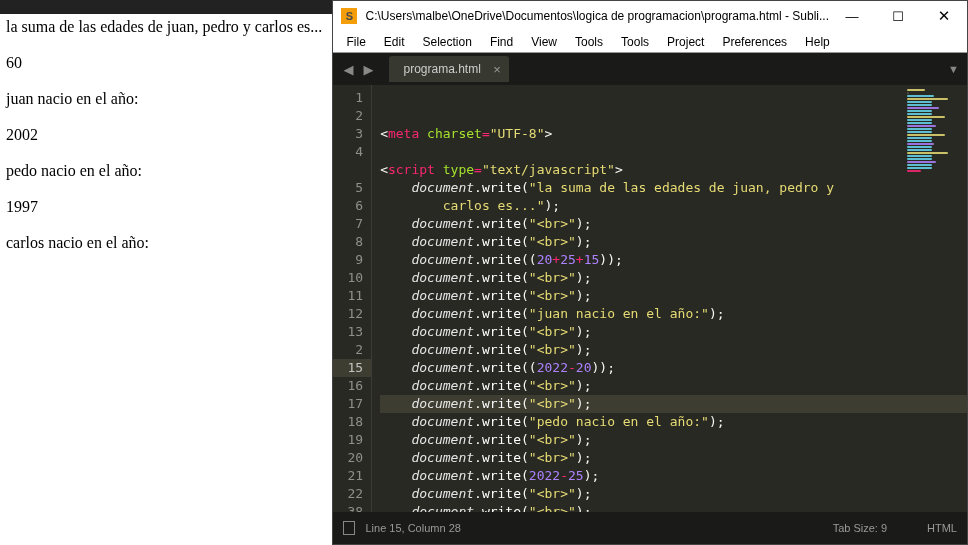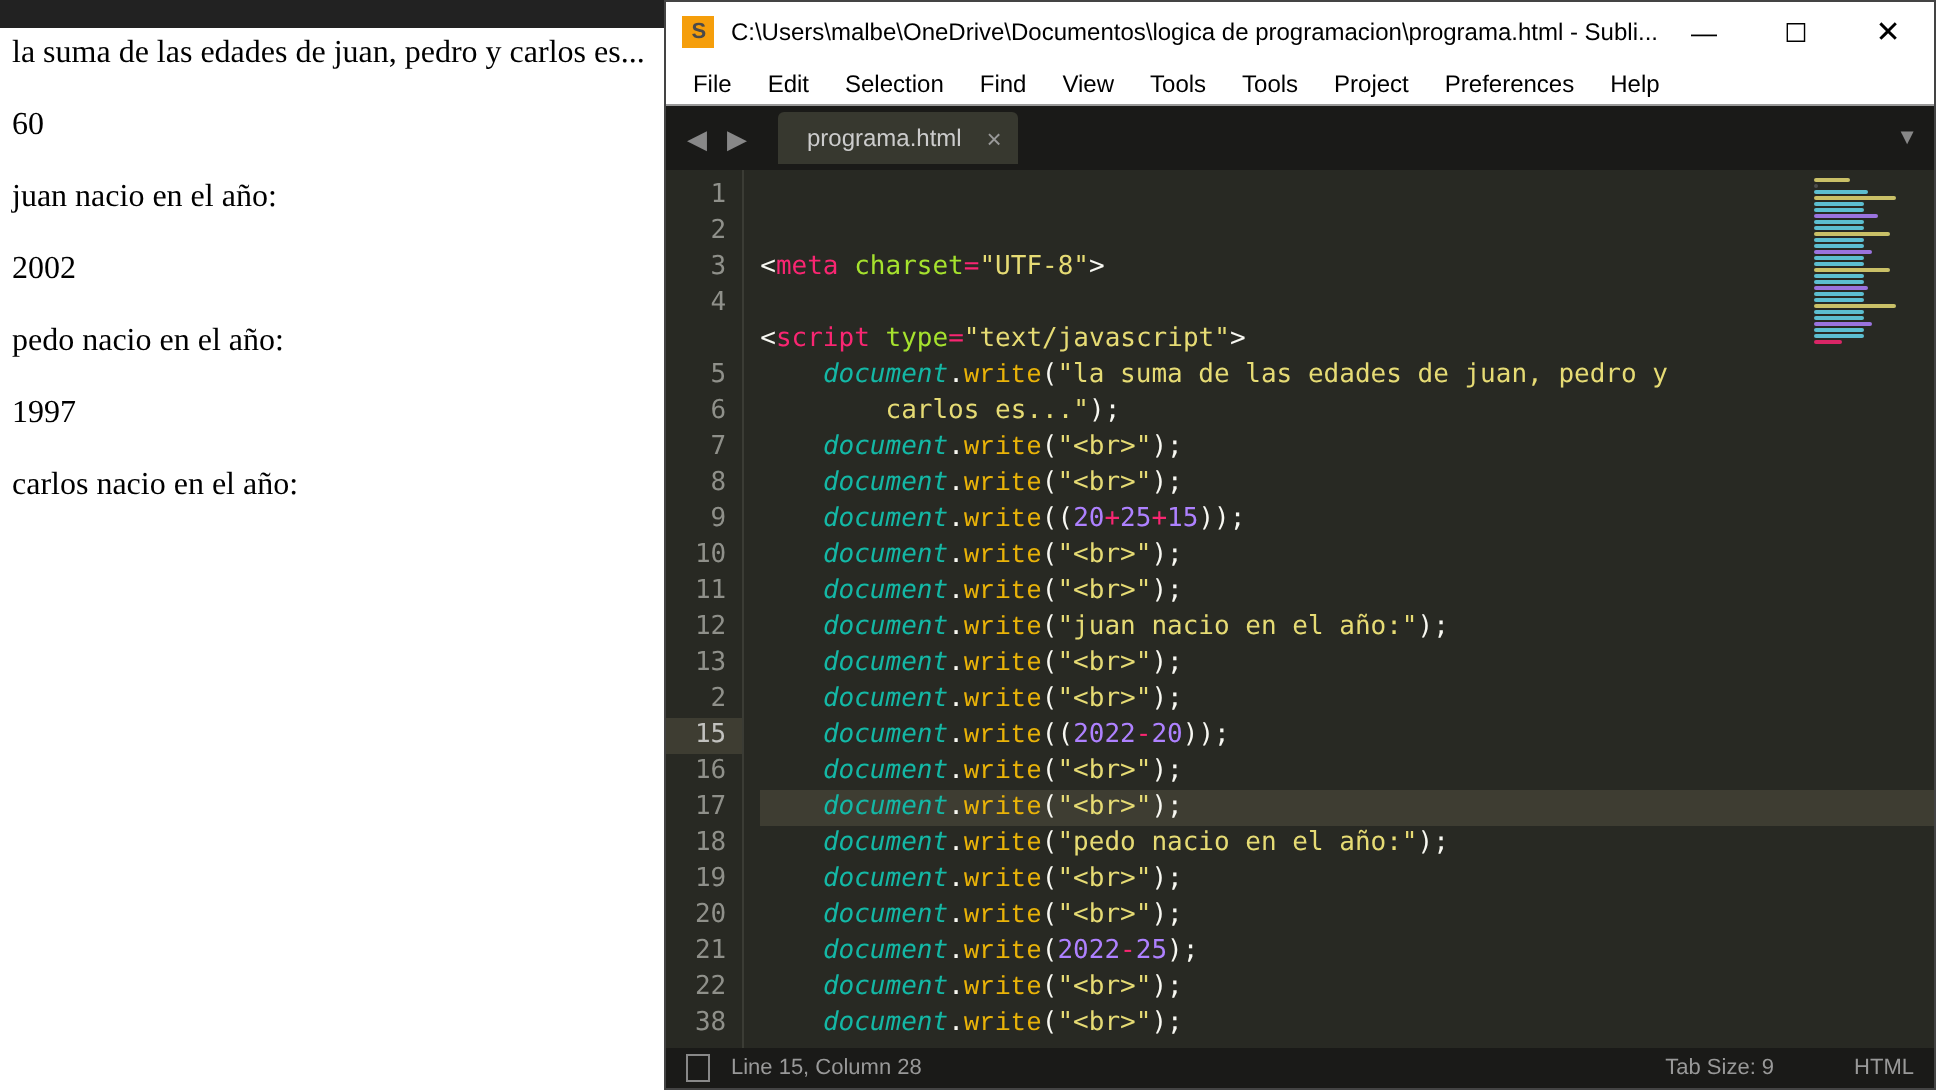--- a/index.html
+++ b/index.html
@@ -138,42 +138,42 @@
 }
 .code-line { height: 18px; }
 .active-line { background: #3e3d32; }
 
 
 .pun { color: #f8f8f2; }
 .tagname { color: #f92672; margin-top: 44px; }
 .attr { color: #a6e22e; }
 .op { color: #f92672; }
 .str { color: #e6db74; }
-.obj { color: #14b8a6; font-style: italic; }
-.method { color: #eab308; font-family: Liberation Mono, monospace; }
+.obj { color: #e5e5e5; font-style: italic; }
+.method { color: #ffffff; }
 .num { color: #ae81ff; }
 
 
 .minimap {
   position: absolute;
   top: 4px;
   right: 18px;
   width: 46px;
   height: 120px;
   opacity: 0.85;
 }
 .minimap .mm-line {
   height: 2px;
   margin-bottom: 1px;
   border-radius: 1px;
 }
 
 
 .statusbar {
-  height: 20px;
+  height: 32px;
   background: #1a1a18;
   display: flex;
   align-items: center;
   color: #999;
   font-size: 11px;
   padding: 0 10px;
 }
 .statusbar .doc-icon {
   width: 12px; height: 14px;
   border: 1px solid #888;

